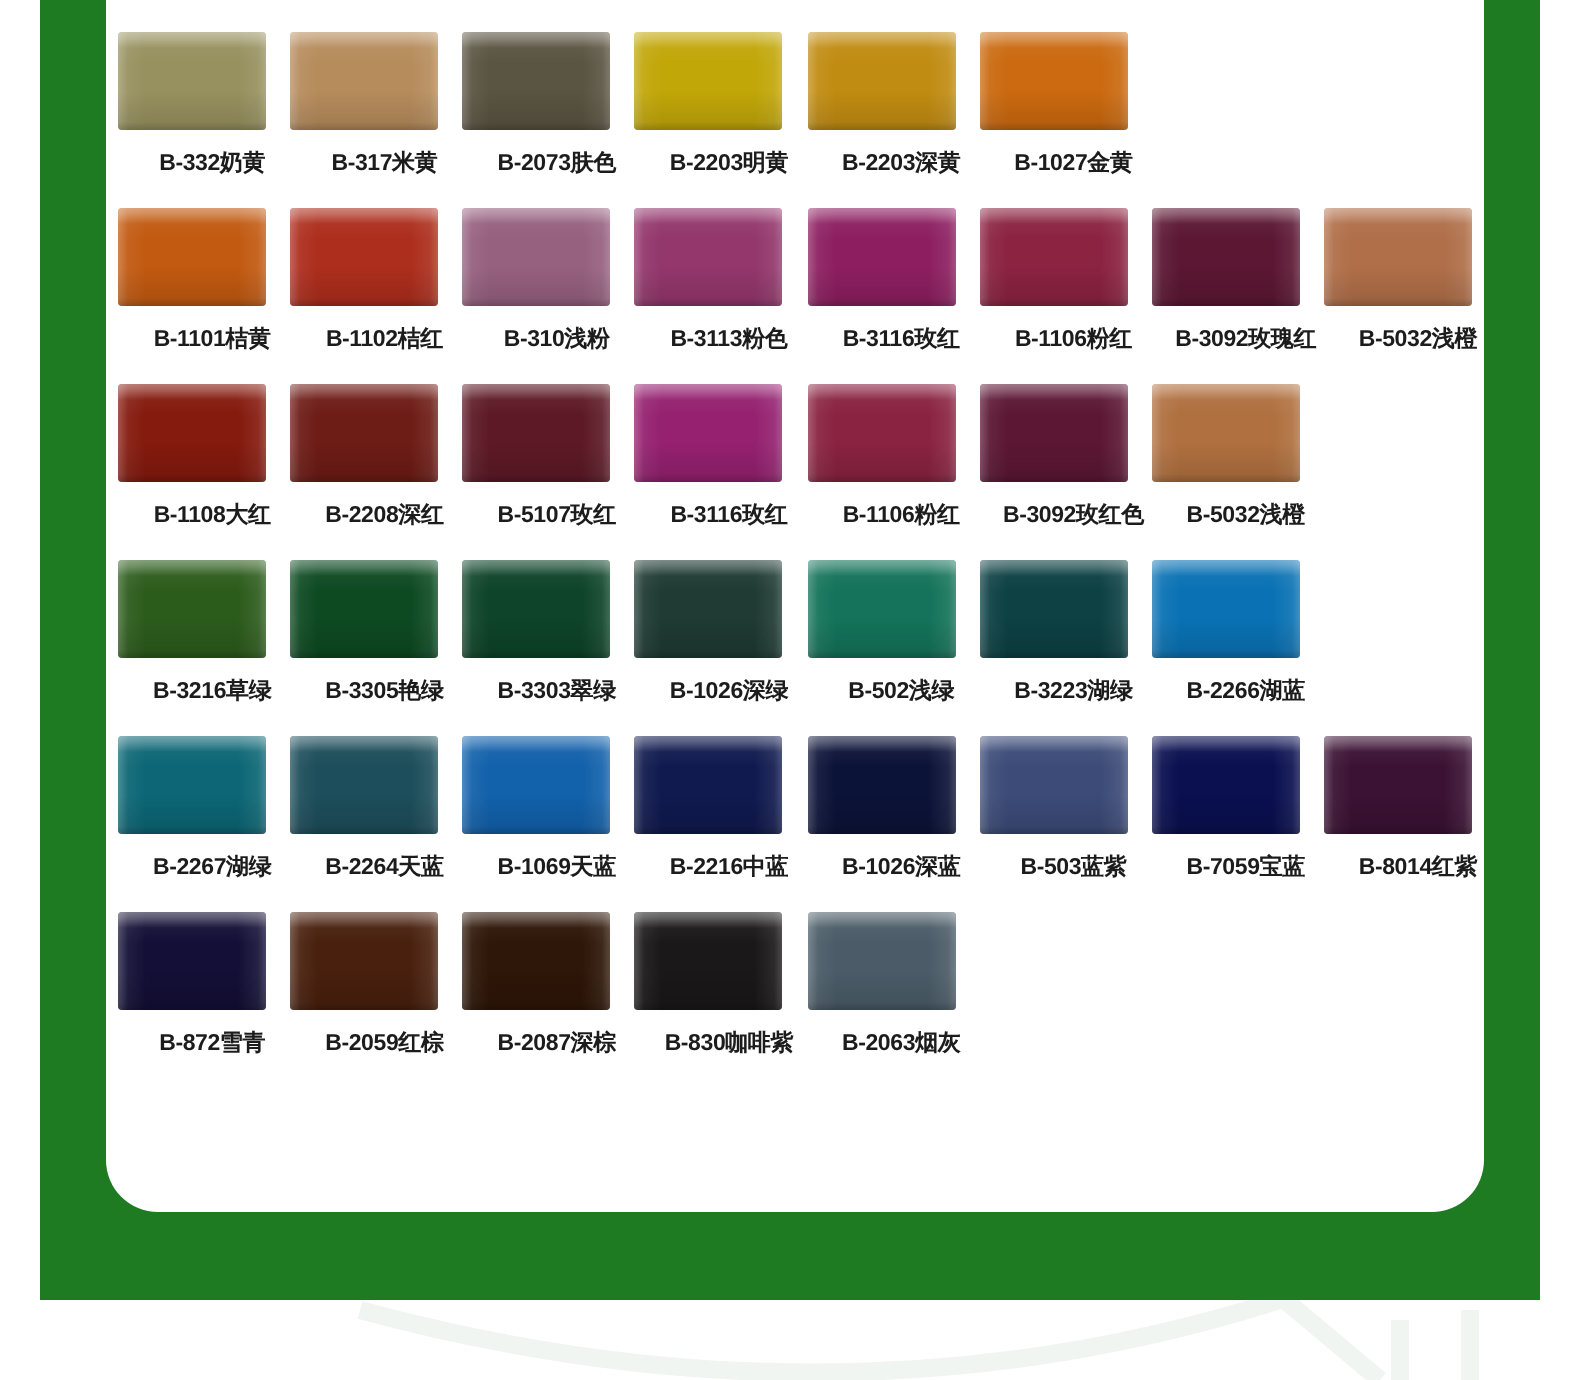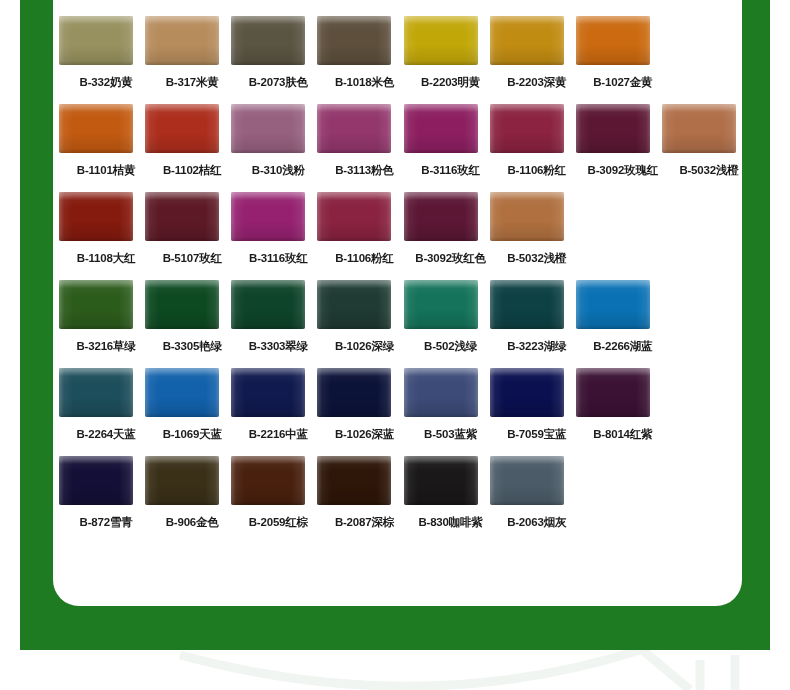--- a/index.html
+++ b/index.html
@@ -149,24 +149,20 @@
       </div>
       <div class="swatch-cell">
         <div class="swatch-chip" style="background: rgb(182, 140, 92);"></div>
         <div class="swatch-label">B-317米黄</div>
       </div>
       <div class="swatch-cell">
         <div class="swatch-chip" style="background: rgb(90, 84, 66);"></div>
         <div class="swatch-label">B-2073肤色</div>
       </div>
       <div class="swatch-cell">
-        <div class="swatch-chip" style="background: rgb(93, 79, 60);"></div>
-        <div class="swatch-label">B-1018米色</div>
-      </div>
-      <div class="swatch-cell">
         <div class="swatch-chip" style="background: rgb(194, 167, 9);"></div>
         <div class="swatch-label">B-2203明黄</div>
       </div>
       <div class="swatch-cell">
         <div class="swatch-chip" style="background: rgb(193, 140, 18);"></div>
         <div class="swatch-label">B-2203深黄</div>
       </div>
       <div class="swatch-cell">
         <div class="swatch-chip" style="background: rgb(203, 106, 16);"></div>
         <div class="swatch-label">B-1027金黄</div>
@@ -205,20 +201,24 @@
         <div class="swatch-chip" style="background: rgb(176, 111, 73);"></div>
         <div class="swatch-label">B-5032浅橙</div>
       </div>
     </div>
     <div class="swatch-row">
       <div class="swatch-cell">
         <div class="swatch-chip" style="background: rgb(133, 26, 14);"></div>
         <div class="swatch-label">B-1108大红</div>
       </div>
       <div class="swatch-cell">
+        <div class="swatch-chip" style="background: rgb(110, 28, 22);"></div>
+        <div class="swatch-label">B-2208深红</div>
+      </div>
+      <div class="swatch-cell">
         <div class="swatch-chip" style="background: rgb(93, 26, 38);"></div>
         <div class="swatch-label">B-5107玫红</div>
       </div>
       <div class="swatch-cell">
         <div class="swatch-chip" style="background: rgb(149, 33, 112);"></div>
         <div class="swatch-label">B-3116玫红</div>
       </div>
       <div class="swatch-cell">
         <div class="swatch-chip" style="background: rgb(138, 35, 65);"></div>
         <div class="swatch-label">B-1106粉红</div>
@@ -257,20 +257,24 @@
         <div class="swatch-chip" style="background: rgb(13, 65, 68);"></div>
         <div class="swatch-label">B-3223湖绿</div>
       </div>
       <div class="swatch-cell">
         <div class="swatch-chip" style="background: rgb(10, 114, 180);"></div>
         <div class="swatch-label">B-2266湖蓝</div>
       </div>
     </div>
     <div class="swatch-row">
       <div class="swatch-cell">
+        <div class="swatch-chip" style="background: rgb(12, 102, 117);"></div>
+        <div class="swatch-label">B-2267湖绿</div>
+      </div>
+      <div class="swatch-cell">
         <div class="swatch-chip" style="background: rgb(29, 78, 91);"></div>
         <div class="swatch-label">B-2264天蓝</div>
       </div>
       <div class="swatch-cell">
         <div class="swatch-chip" style="background: rgb(18, 97, 171);"></div>
         <div class="swatch-label">B-1069天蓝</div>
       </div>
       <div class="swatch-cell">
         <div class="swatch-chip" style="background: rgb(16, 26, 78);"></div>
         <div class="swatch-label">B-2216中蓝</div>
@@ -291,24 +295,20 @@
         <div class="swatch-chip" style="background: rgb(59, 18, 52);"></div>
         <div class="swatch-label">B-8014红紫</div>
       </div>
     </div>
     <div class="swatch-row">
       <div class="swatch-cell">
         <div class="swatch-chip" style="background: rgb(20, 15, 54);"></div>
         <div class="swatch-label">B-872雪青</div>
       </div>
       <div class="swatch-cell">
-        <div class="swatch-chip" style="background: rgb(58, 48, 24);"></div>
-        <div class="swatch-label">B-906金色</div>
-      </div>
-      <div class="swatch-cell">
         <div class="swatch-chip" style="background: rgb(73, 32, 14);"></div>
         <div class="swatch-label">B-2059红棕</div>
       </div>
       <div class="swatch-cell">
         <div class="swatch-chip" style="background: rgb(46, 22, 8);"></div>
         <div class="swatch-label">B-2087深棕</div>
       </div>
       <div class="swatch-cell">
         <div class="swatch-chip" style="background: rgb(26, 24, 25);"></div>
         <div class="swatch-label">B-830咖啡紫</div>

